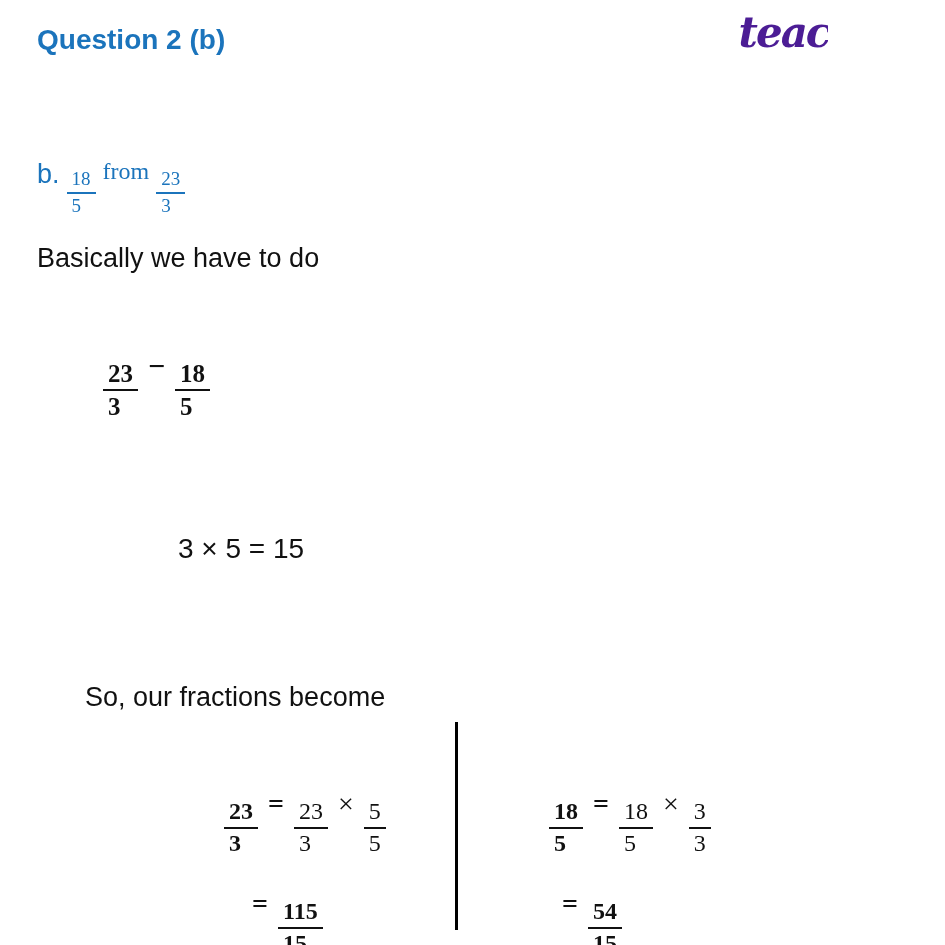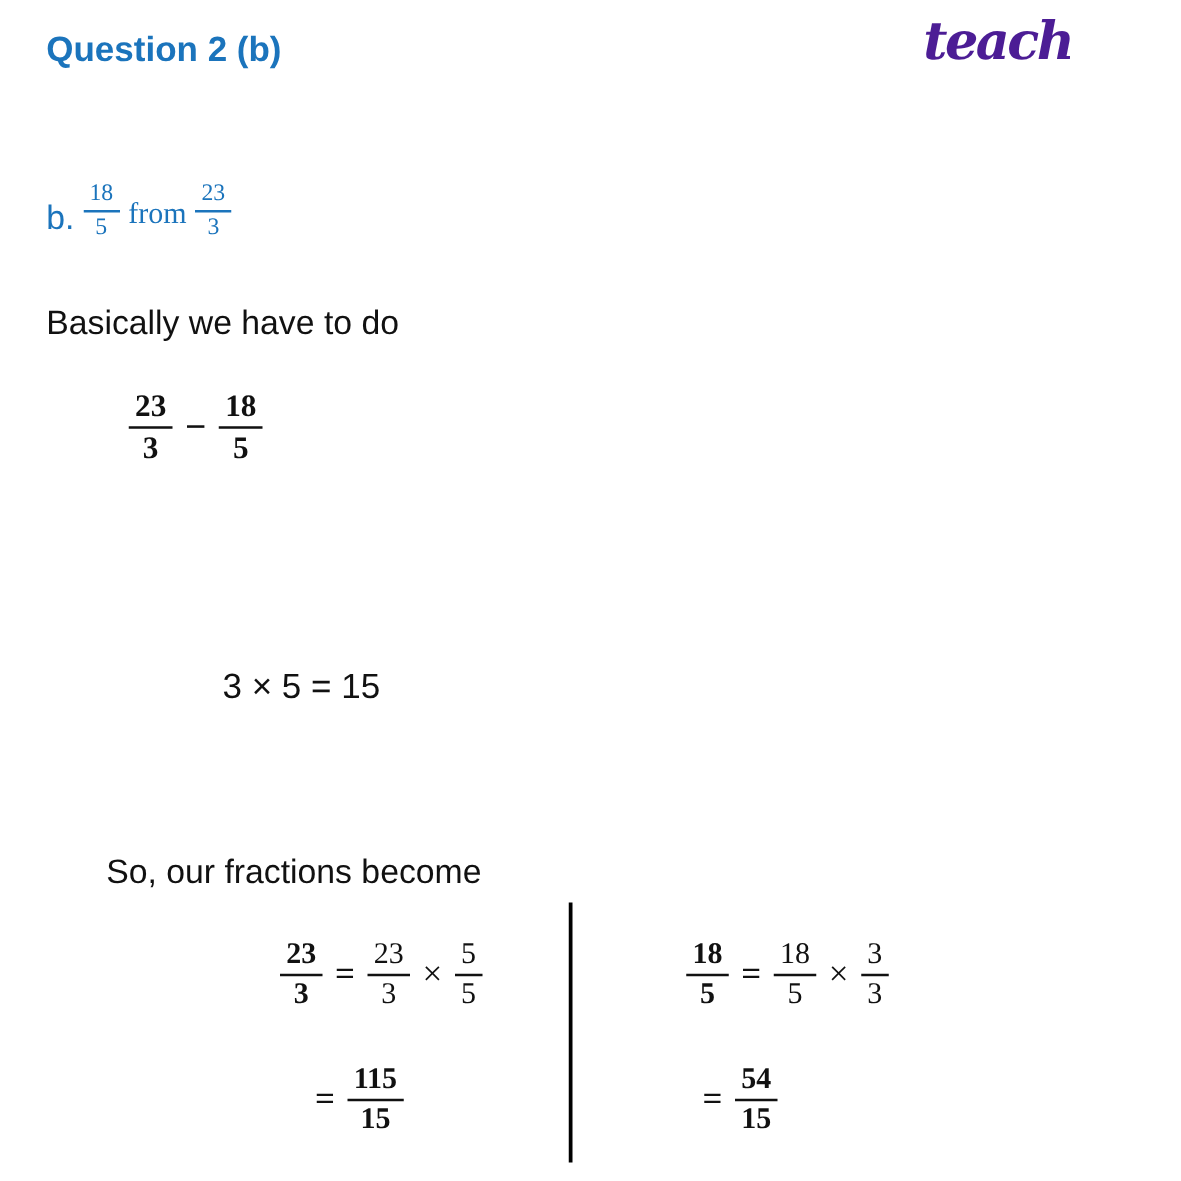--- a/index.html
+++ b/index.html
@@ -3,21 +3,20 @@
 <meta charset="utf-8">
 <style>
   html, body { margin: 0; padding: 0; background: #ffffff; }
   #page {
     position: relative;
     width: 828px; height: 945px;
     background: #ffffff;
     overflow: hidden;
     font-family: "Liberation Sans", sans-serif;
     color: #111111;
-    padding-left: 28px;
   }
   .abs { position: absolute; }
 
   
   .q-title {
     left: 37px; top: 24px;
     font-size: 28px; font-weight: bold;
     color: #1b74bc;
   }
   .logo {
@@ -39,23 +38,24 @@
   .b-line {
     left: 37px; top: 140px; height: 58px;
     display: flex; align-items: center; gap: 7px;
     color: #1b74bc;
   }
   .b-line .item-label { font-size: 27px; position: relative; top: 5px; }
   .b-line .from-word  { font-family: "Liberation Serif", serif; font-size: 24px; position: relative; top: 2px; }
 
   
   .frac {
-    display: inline-block; text-align: center; vertical-align: middle;
+    display: inline-block; vertical-align: middle;
     font-family: "Liberation Serif", serif;
     line-height: 1.08;
+    margin-top: 48px;
   }
   .frac .num { display: block; padding: 0 5px 2px; border-bottom: 2px solid currentColor; }
   .frac .den { display: block; padding: 2px 5px 0; }
   .frac.small { font-size: 19px; }
   .frac.med   { font-size: 24px; }
   .bold { font-weight: bold; }
   .serif-op { font-family: "Liberation Serif", serif; }
 
   
   .basically { left: 37px; top: 243px; font-size: 27px; }

